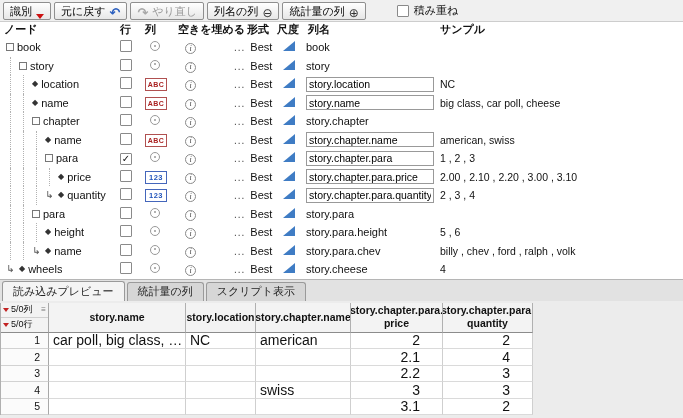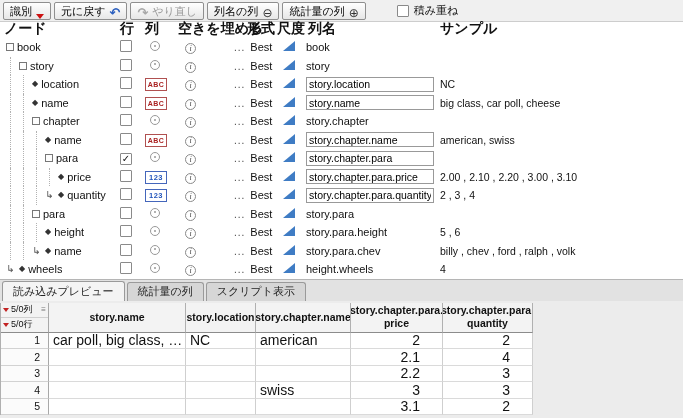--- a/index.html
+++ b/index.html
@@ -13,21 +13,21 @@
   .tb-btn.disabled { color:#9a9a9a; }
   .red-tri { width:0; height:0; border-left:4px solid transparent; border-right:4px solid transparent; border-top:5px solid #cc1111; display:inline-block; }
   .undo-glyph { color:#2b5fbf; font-size:13px; font-weight:bold; line-height:1; }
   .redo-glyph { color:#a8a8a8; font-size:13px; font-weight:bold; line-height:1; }
   .op-glyph { font-size:12px; color:#333; line-height:1; }
   .stack-check { display:flex; align-items:center; gap:5px; margin-left:28px; }
   .checkbox { width:12px; height:12px; border:1px solid #8a8a8a; background:#fff; display:inline-flex; align-items:center; justify-content:center; font-size:10px; font-weight:bold; color:#111; border-radius:1px; line-height:1; flex:none; }
 
   
   .tree-wrap { background:#fff; flex:none; }
-  .tree-header { display:flex; height:16px; align-items:flex-end; font-weight:bold; font-size:14px; background:#fff; }
+  .tree-header { display:flex; height:16px; align-items:flex-start; font-weight:bold; font-size:11px; background:#fff; }
   .tree-header > div { white-space:nowrap; overflow:visible; }
   .c-node    { width:117px; padding-left:4px; flex:none; }
   .c-check   { width:26px; flex:none; }
   .c-type    { width:35px; flex:none; }
   .c-fill    { width:52px; flex:none; }
   .c-format  { width:46px; flex:none; }
   .c-scale   { width:30px; flex:none; }
   .c-colname { width:132px; flex:none; }
   .c-sample  { flex:1; min-width:0; padding-left:2px; }
   .tree-header .c-check { padding-left:3px; }
@@ -218,20 +218,21 @@
             <span class="guide"></span>
             <span class="node-square"></span>
             <span class="node-label">para</span>
           </div>
           <div class="c-check"><span class="checkbox">✓</span></div>
           <div class="c-type"><span class="type-circle"></span></div>
           <div class="c-fill"><span class="info-circle">i</span></div>
           <div class="c-format"><span class="dots">...</span><span class="fmt">Best</span></div>
           <div class="c-scale"><span class="cont-triangle"></span></div>
           <div class="c-colname"><input class="colname-input" value="story.chapter.para" style=""></div>
+          <div class="c-sample">1 , 2 , 3</div>
         </div>
         <div class="tree-row">
           <div class="c-node">
             <span class="guide"></span>
             <span class="guide"></span>
             <span class="guide"></span>
             <span class="guide"></span>
             <span class="node-diamond">◆</span>
             <span class="node-label">price</span>
           </div>
@@ -311,21 +312,21 @@
           <div class="c-node">
             <span class="last-arrow">↳</span>
             <span class="node-diamond">◆</span>
             <span class="node-label">wheels</span>
           </div>
           <div class="c-check"><span class="checkbox"></span></div>
           <div class="c-type"><span class="type-circle"></span></div>
           <div class="c-fill"><span class="info-circle">i</span></div>
           <div class="c-format"><span class="dots">...</span><span class="fmt">Best</span></div>
           <div class="c-scale"><span class="cont-triangle"></span></div>
-          <div class="c-colname"><span class="colname-text">height.wheels</span></div>
+          <div class="c-colname"><span class="colname-text">story.cheese</span></div>
           <div class="c-sample">4</div>
         </div>
       </div>
   </div>
 
   <div class="tabstrip">
       <div class="tab active">読み込みプレビュー</div>
       <div class="tab">統計量の列</div>
       <div class="tab">スクリプト表示</div>
     </div>

